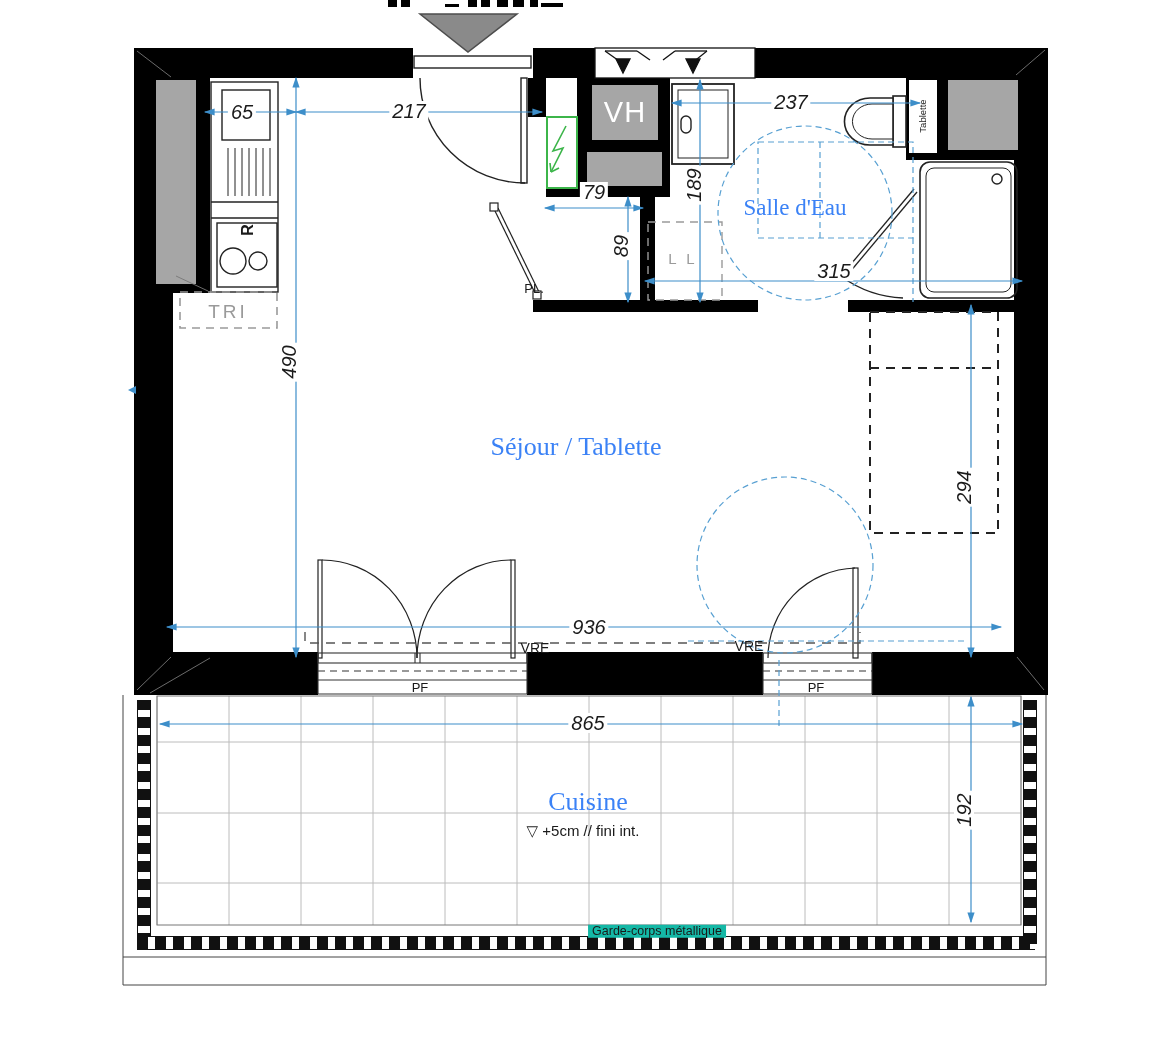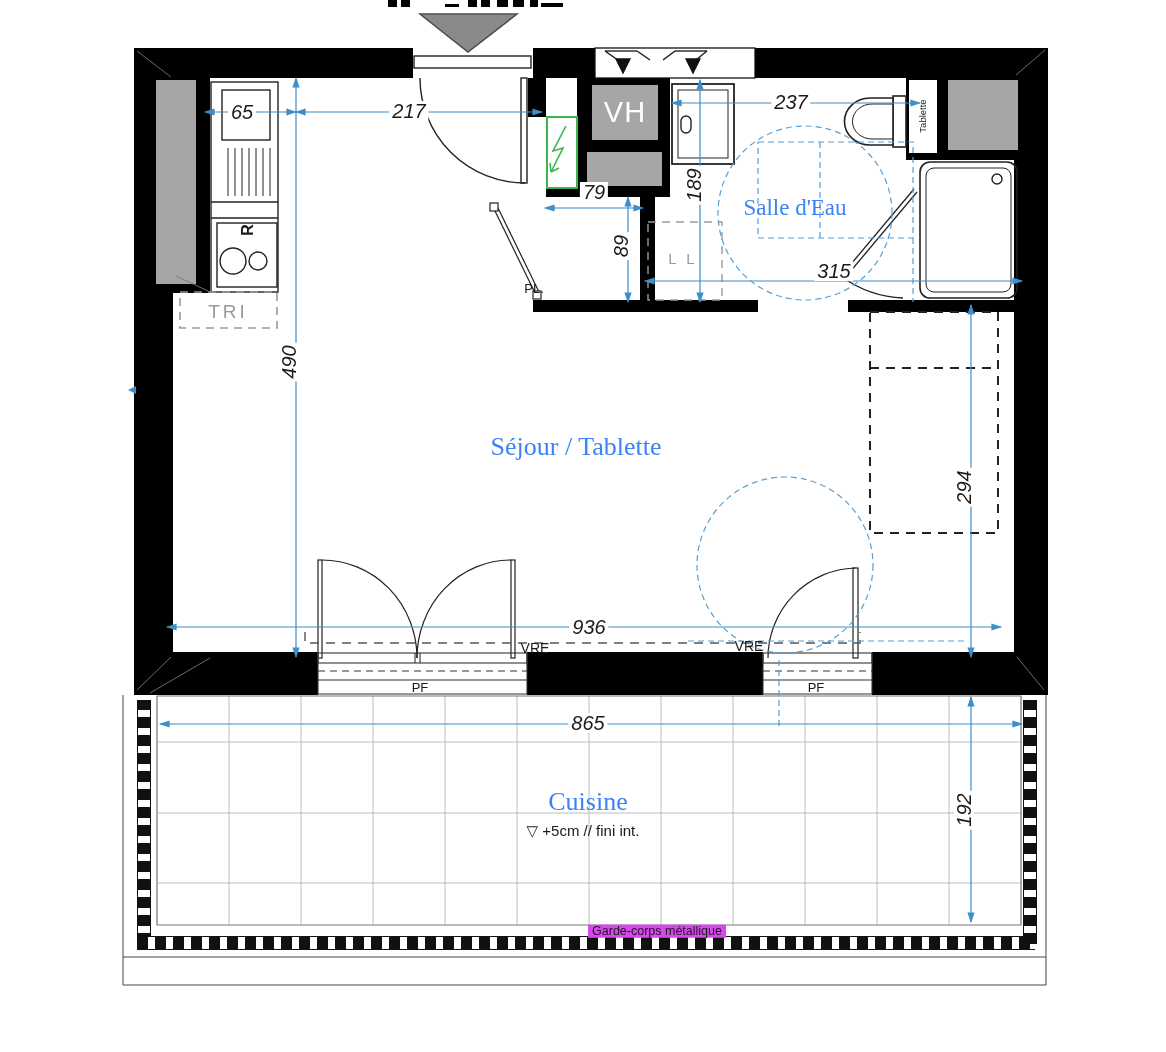--- a/index.html
+++ b/index.html
@@ -271,21 +271,21 @@
   <div class="lbl" style="left:534px;top:288px;font-size:13px">PL.</div>
   <div class="lbl graytxt" style="left:228px;top:311px;font-size:19px;letter-spacing:3px">TRI</div>
   <div class="lbl graytxt" style="left:683px;top:258px;font-size:15px;letter-spacing:3px">L L</div>
   <div class="lbl" style="left:625px;top:112px;font-size:29px;color:#fff;letter-spacing:1px">VH</div>
   <div class="lbl" style="left:923px;top:116px;font-size:9.5px;transform:translate(-50%,-50%) rotate(-90deg)">Tablette</div>
   <div class="lbl" style="left:248px;top:230px;font-size:16px;font-weight:bold;transform:translate(-50%,-50%) rotate(-90deg)">R</div>
   <div class="lbl small" style="left:535px;top:648px">VRE</div>
   <div class="lbl small" style="left:749px;top:646px">VRE</div>
   <div class="lbl small" style="left:420px;top:687px;font-size:13px">PF</div>
   <div class="lbl small" style="left:816px;top:687px;font-size:13px">PF</div>
-  <div class="lbl" style="left:657px;top:931px;font-size:12.5px;background:#d946ef;padding:0 4px;z-index:5">Garde-corps métallique</div>
+  <div class="lbl" style="left:657px;top:931px;font-size:12.5px;background:#14b8a6;padding:0 4px;z-index:5">Garde-corps métallique</div>
 
   <div class="lbl dim" style="left:242px;top:112px">65</div>
   <div class="lbl dim" style="left:409px;top:111px">217</div>
   <div class="lbl dim" style="left:594px;top:192px">79</div>
   <div class="lbl dim v" style="left:621px;top:246px">89</div>
   <div class="lbl dim" style="left:791px;top:102px">237</div>
   <div class="lbl dim v" style="left:694px;top:185px">189</div>
   <div class="lbl dim" style="left:834px;top:271px">315</div>
   <div class="lbl dim v" style="left:289px;top:362px">490</div>
   <div class="lbl dim" style="left:589px;top:627px">936</div>

